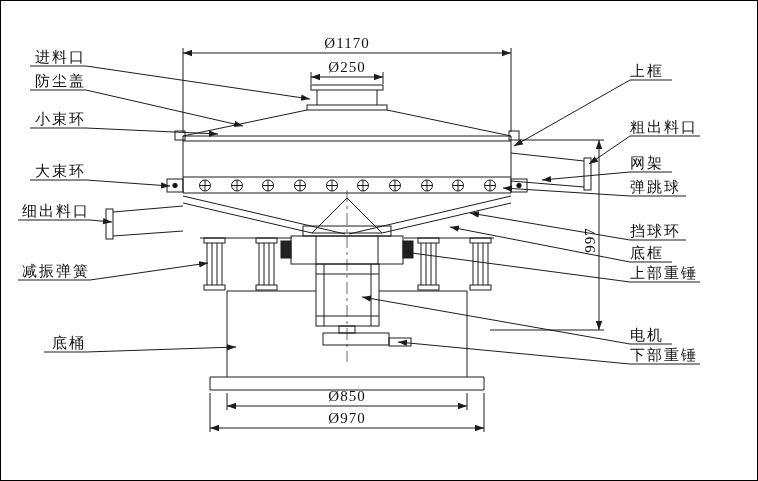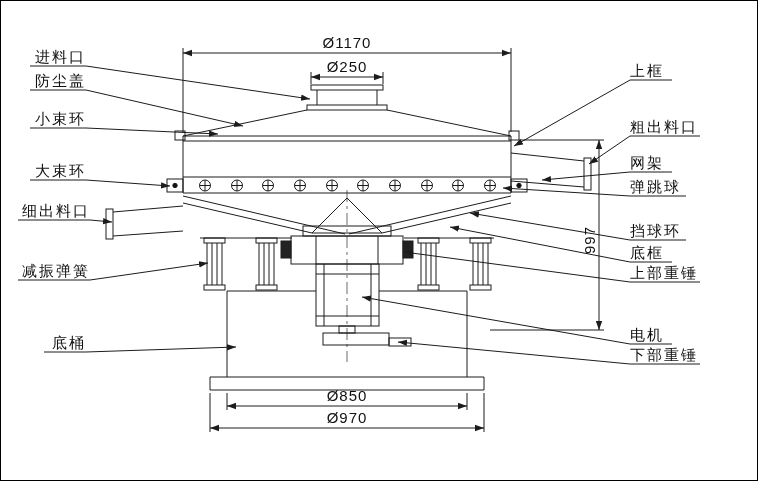--- a/index.html
+++ b/index.html
@@ -1,17 +1,17 @@
 <!DOCTYPE html>
 <html><head>
 <meta charset="utf-8">
 <style>
   html,body{margin:0;padding:0;background:#fff;}
   .stage{position:relative;width:758px;height:481px;background:#ffffff;overflow:hidden;
-         font-family:Liberation Sans, sans-serif;}
+         font-family:Liberation Serif, serif;}
   svg{display:block;}
   .lbl{font-size:15px;letter-spacing:2px;fill:#111;stroke:none;}
   .dim{font-size:15px;fill:#111;stroke:none;letter-spacing:1px;}
 </style>
 </head>
 <body>
 
 <div class="stage">
 <svg width="758" height="481" viewBox="0 0 758 481">
   <defs>

